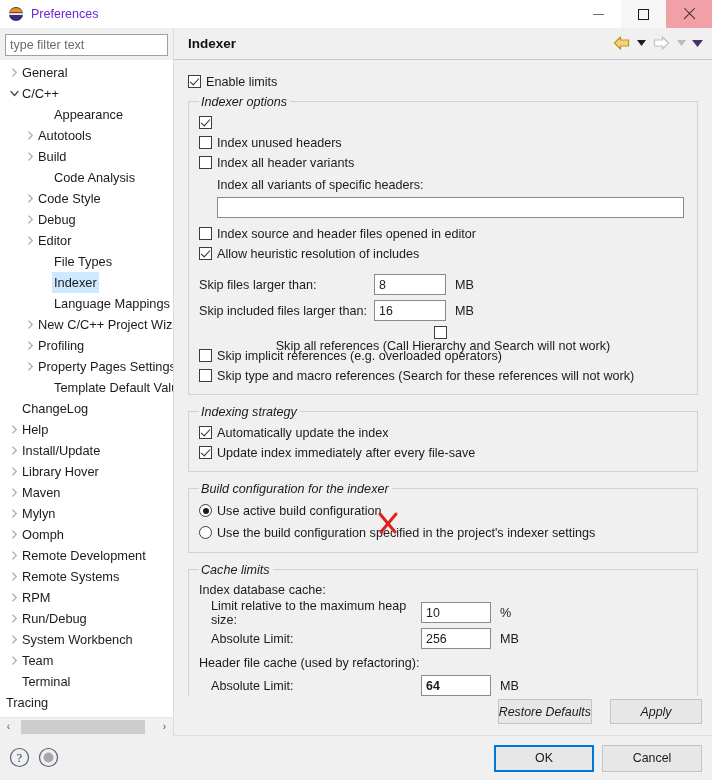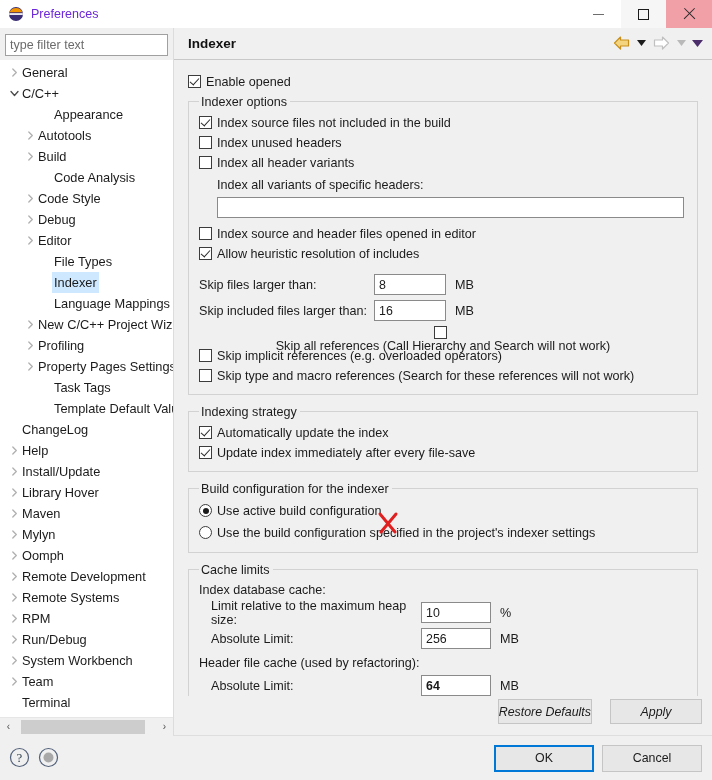--- a/index.html
+++ b/index.html
@@ -125,21 +125,21 @@
   .rdo.checked::after {
     content: ""; position: absolute; left: 2.5px; top: 2.5px; width: 6px; height: 6px;
     border-radius: 50%; background: #1b1b1b;
   }
 
   fieldset.group {
     border: 1px solid #d2d2d2; border-radius: 0;
     margin: 0 0 10px 0; padding: 4px 10px 8px 10px;
   }
   fieldset.group > legend {
-    font-size: 12.6px; color: #1b1b1b; padding: 0 3px 0 2px; margin-left: 0;
+    font-size: 12.6px; color: #1b1b1b; padding: 0 3px 0 2px; margin-left: 0; font-style: italic;
   }
 
   .txt-input {
     border: 1px solid #8a8a8a; background: #fff; height: 21px;
     font-family: "Liberation Sans", sans-serif; font-size: 12.4px;
     padding: 0 4px; color: #1a1a1a; outline: none;
   }
   .sub-label { font-size: 12.6px; color: #1b1b1b; }
 
   .field-row { display: flex; align-items: center; height: 26px; }
@@ -310,25 +310,20 @@
           <div class="twisty">
             <svg width="9" height="9" viewBox="0 0 9 9">
               <path d="M2.8 1 L6.3 4.5 L2.8 8" fill="none" stroke="#b0b0b0" stroke-width="1.3" stroke-linecap="round" stroke-linejoin="round"></path>
             </svg>
           </div>
           <span class="tree-label">Property Pages Settings</span>
         </div>
         <div class="tree-row">
           <div style="width: 38px; flex: 0 0 auto;"></div>
           <div class="twisty"></div>
-          <span class="tree-label">Task Tags</span>
-        </div>
-        <div class="tree-row">
-          <div style="width: 38px; flex: 0 0 auto;"></div>
-          <div class="twisty"></div>
           <span class="tree-label">Template Default Values</span>
         </div>
         <div class="tree-row">
           <div style="width: 6px; flex: 0 0 auto;"></div>
           <div class="twisty"></div>
           <span class="tree-label">ChangeLog</span>
         </div>
         <div class="tree-row">
           <div style="width: 6px; flex: 0 0 auto;"></div>
           <div class="twisty">
@@ -485,29 +480,28 @@
               <path d="M0 0 L11 0 L5.5 7 Z" fill="#4b2d6b"></path>
             </svg>
         </div>
       </div>
     </div>
 
     <div id="page-content">
 
       <div class="chk-row" style="margin-bottom:3px;">
         <span class="cbx checked"></span>
-        <span class="ctl-label">Enable opened</span>
+        <span class="ctl-label">Enable limits</span>
       </div>
 
       <fieldset class="group">
         <legend>Indexer options</legend>
 
         <div class="chk-row">
           <span class="cbx checked"></span>
-          <span class="ctl-label">Index source files not included in the build</span>
         </div>
         <div class="chk-row">
           <span class="cbx"></span>
           <span class="ctl-label">Index unused headers</span>
         </div>
         <div class="chk-row">
           <span class="cbx"></span>
           <span class="ctl-label">Index all header variants</span>
         </div>
 

